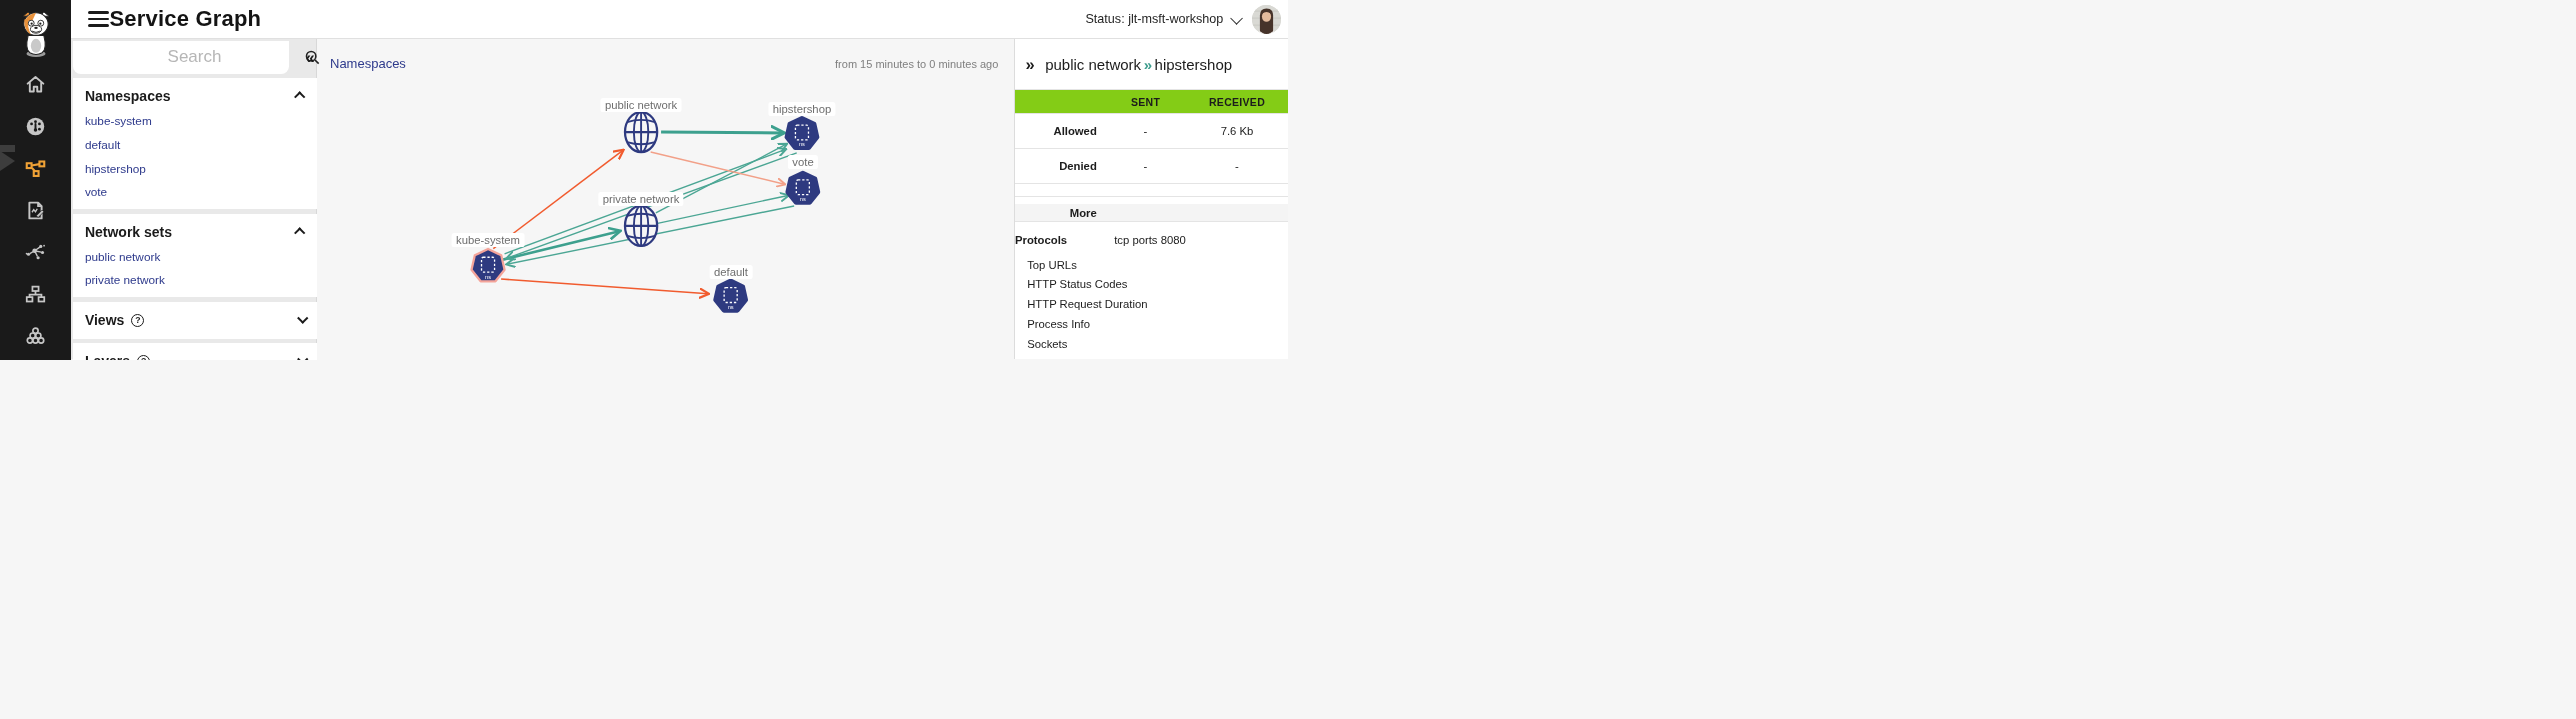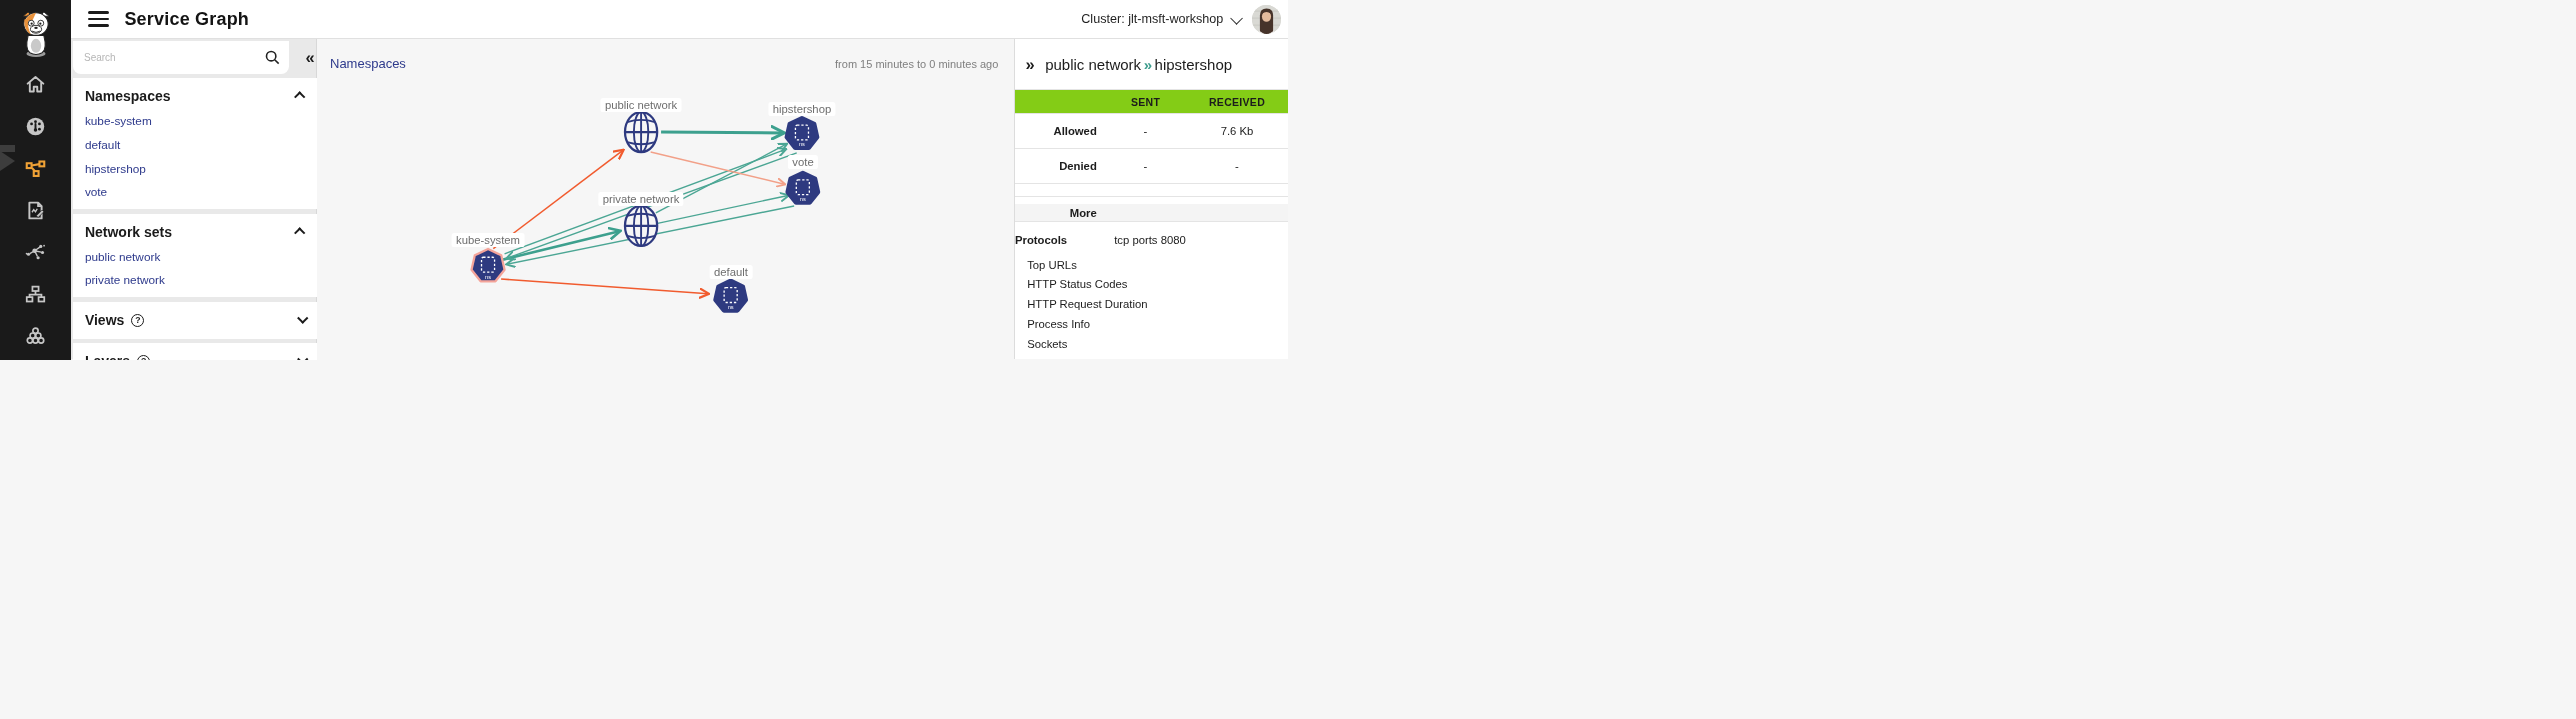--- a/index.html
+++ b/index.html
@@ -13,31 +13,31 @@
   .rail-item { width:71px; height:42px; display:flex; align-items:center; justify-content:center; cursor:pointer; position:relative; }
   .rail-item svg { width:21px; height:21px; }
   .rail-wedge { position:absolute; left:0; top:151px; width:0; height:0;
     border-top:10.5px solid transparent; border-bottom:10.5px solid transparent; border-left:15px solid #3d3d3d; z-index:31;}
   .rail-wedge2{ position:absolute; left:0; top:145px; width:15px; height:7px; background:#3d3d3d; z-index:31;}
 
   
   .topbar { position:absolute; left:71px; top:0; width:1217px; height:39px; background:#ffffff; border-bottom:0.9px solid #e0e0e0; z-index:20; display:flex; align-items:center; }
   .hamburger { margin-left:17.4px; width:21px; height:15.7px; display:flex; flex-direction:column; justify-content:space-between; cursor:pointer; }
   .hamburger span { display:block; height:2.6px; background:#1b1b1b; border-radius:1.7px; }
-  .app-title { margin-left:15px; font-size:18px; font-weight:800; letter-spacing:0.2px; color:#141414; }
+  .app-title { font-size:22px; font-weight:800; letter-spacing:0.2px; color:#141414; }
   .topbar-right { margin-left:auto; display:flex; align-items:center; gap:12.2px; padding-right:7px; }
   .cluster-select { display:flex; align-items:center; gap:7.8px; cursor:pointer; font-size:12.6px; color:#1f1f1f; }
   .chev-down { width:8.7px; height:8.7px; border-right:1.7px solid #2a2a2a; border-bottom:1.7px solid #2a2a2a; transform:rotate(45deg) translateY(-1.7px); }
   .avatar { width:29px; height:29px; border-radius:50%; overflow:hidden; background:#d9d9d4; flex:0 0 auto; }
 
   
   .sidebar { position:absolute; left:71px; top:39px; width:246px; height:320px; background:#e9e9e9; border-right:0.9px solid #d8d8d8; z-index:10; }
   .search-row { position:absolute; left:1.7px; top:1.7px; width:242px; height:33px; }
   .search-card { position:absolute; left:0; top:0; width:216px; height:33px; background:#fff; border-radius:0 0 7.8px 7.8px; display:flex; align-items:center; }
-  .search-input { border:none; outline:none; flex:1; font-size:10px; color:#333; padding-left:11.3px; font-family:"Liberation Sans",sans-serif; background:transparent;}
+  .search-input { border:none; outline:none; flex:1; font-size:17px; color:#333; padding-left:11.3px; font-family:"Liberation Sans",sans-serif; background:transparent;text-align:center;}
   .search-input::placeholder { color:#b6b6b6; }
   .search-icon { margin-right:8.7px; cursor:pointer; flex:0 0 auto;}
   .collapse-btn { position:absolute; right:1.7px; top:7px; font-size:16.5px; font-weight:bold; color:#1b1b1b; cursor:pointer; letter-spacing:-1.7px;}
   .side-card { background:#ffffff; margin:4.4px 0 0 1.7px; width:244px; padding:5.2px 0; }
   .side-card:first-of-type{ margin-top:39px; }
   .side-header { display:flex; align-items:center; padding:5.2px 12.2px; cursor:pointer; }
   .side-title { font-size:14px; font-weight:800; color:#1b1b1b; }
   .help-circle { width:13px; height:13px; border:1.4px solid #1b1b1b; border-radius:50%; font-size:8.7px; font-weight:bold; color:#1b1b1b; display:inline-flex; align-items:center; justify-content:center; margin-left:7px; }
   .side-chev { margin-left:auto; width:7.8px; height:7.8px; border-right:2.1px solid #1b1b1b; border-bottom:2.1px solid #1b1b1b; }
   .side-chev.up { transform:rotate(-135deg) translateY(-1.7px); }
@@ -176,21 +176,21 @@
 
 <div class="topbar">
   <div class="hamburger">
       <span></span>
       <span></span>
       <span></span>
     </div>
   <div class="app-title">Service Graph</div>
   <div class="topbar-right">
     <div class="cluster-select">
-      <span>Cluster: jlt-msft-workshop</span>
+      <span>Status: jlt-msft-workshop</span>
       <span class="chev-down"></span>
     </div>
     <div class="avatar">
       <svg viewBox="0 0 33 33" width="29" height="29">
         <rect width="33" height="33" fill="#d9d9d4"></rect>
         <rect y="6" width="33" height="2" fill="#cfcfca"></rect>
           <rect y="14" width="33" height="2" fill="#cfcfca"></rect>
           <rect y="22" width="33" height="2" fill="#cfcfca"></rect>
         <path d="M8 33 Q8 24 16.5 24 Q25 24 25 33 Z" fill="#f3f0ee"></path>
         <path d="M9 12 Q9 4 16.5 4 Q24 4 24 12 L24 30 L19 33 L14 33 L9 30 Z" fill="#46332a"></path>

